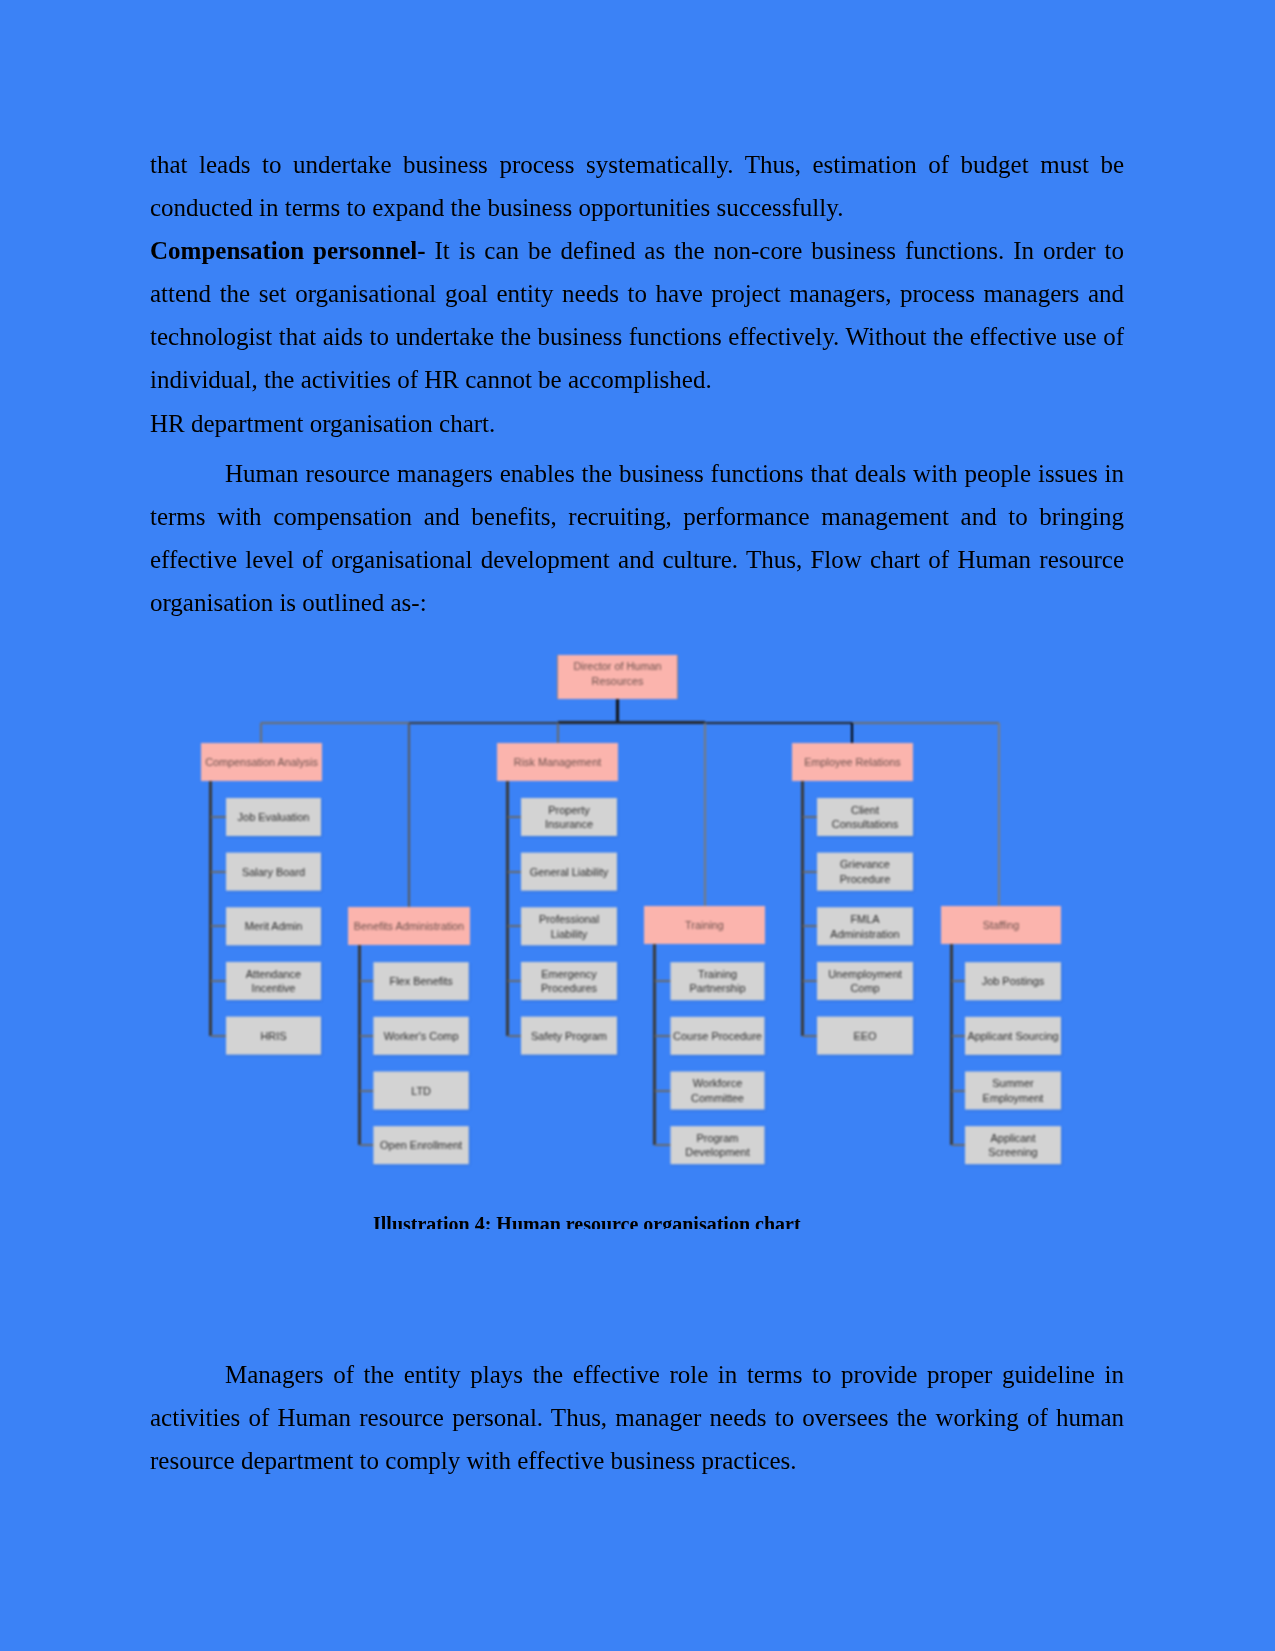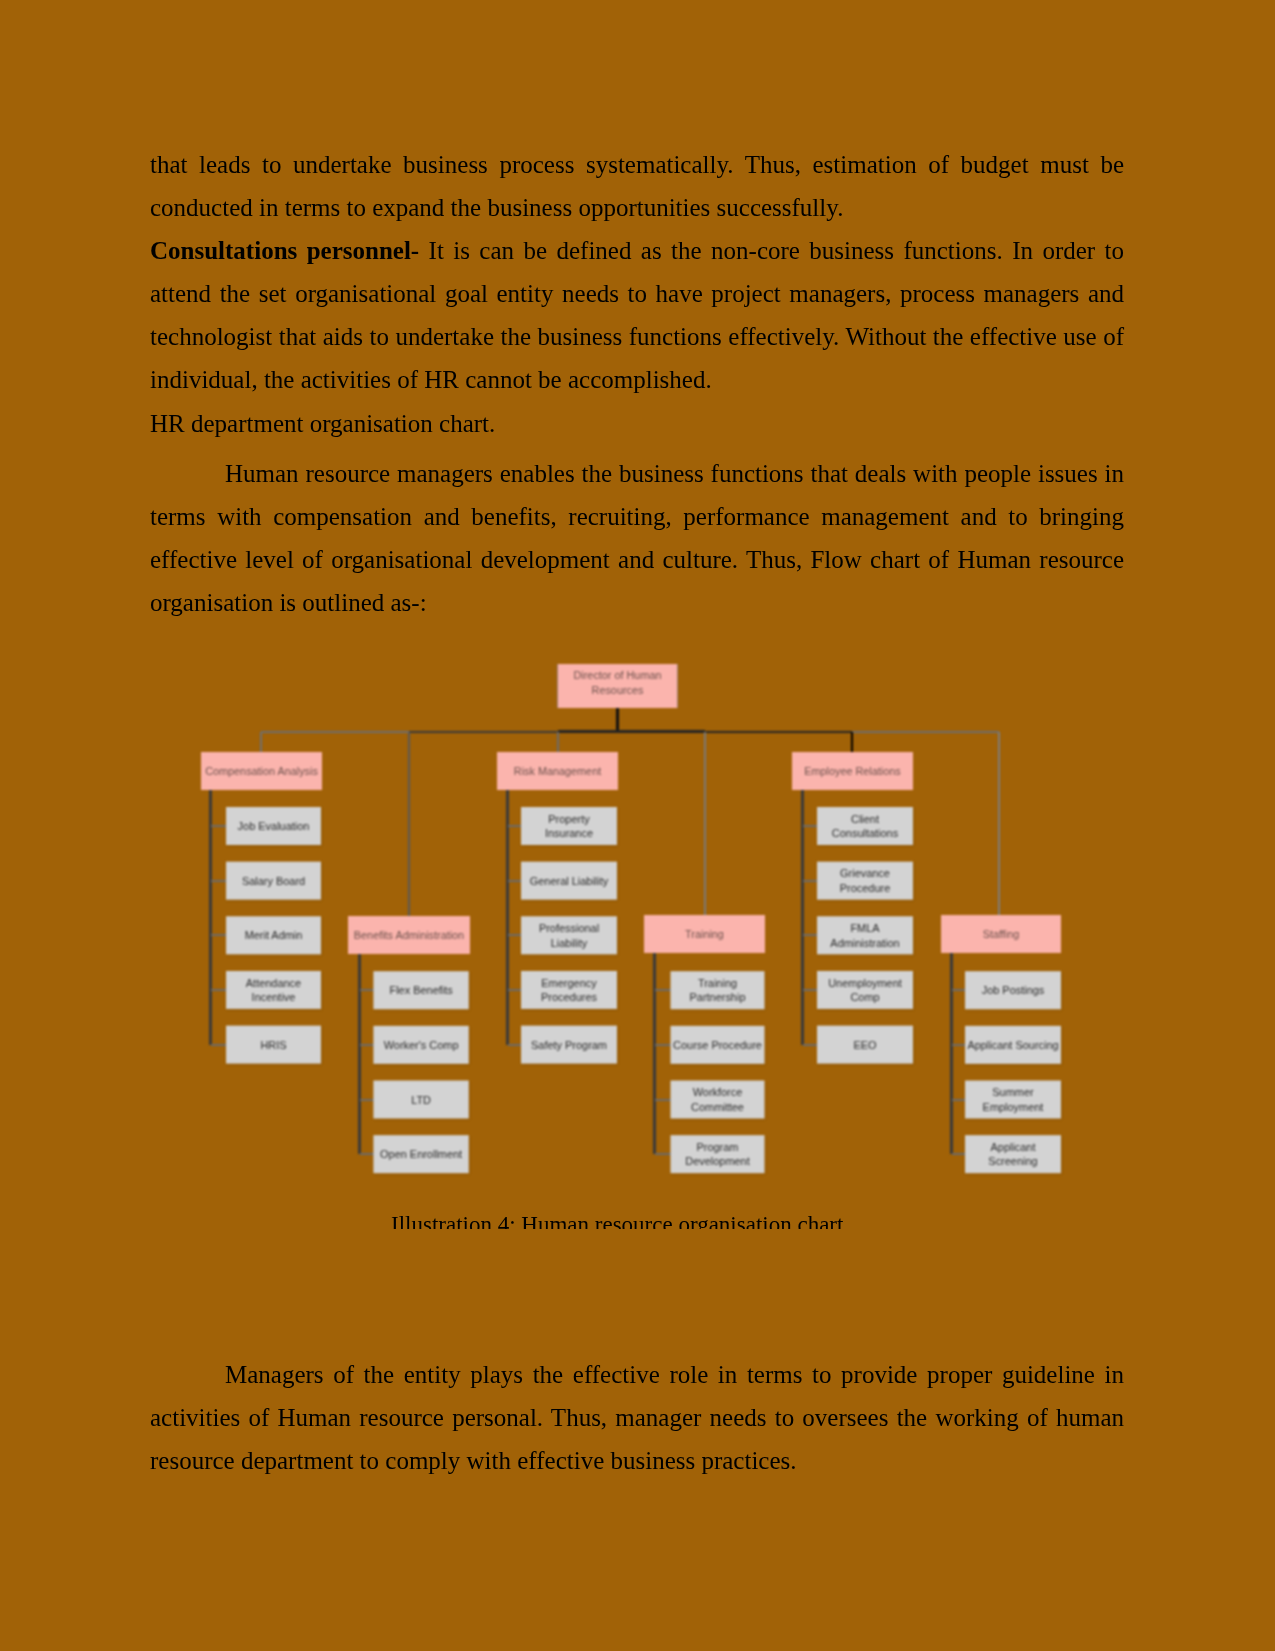--- a/index.html
+++ b/index.html
@@ -1,44 +1,44 @@
 <!DOCTYPE html>
 <html><head>
 <meta charset="utf-8">
 <title>HR department organisation chart</title>
 <style>
   html,body{margin:0;padding:0;background:#fff;}
   body{width:1275px;height:1651px;overflow:hidden;position:relative;
        font-family:"Liberation Serif",serif;color:#000;
        -webkit-font-smoothing:antialiased;}
-  .page{position:absolute;left:0;top:0;width:1275px;height:1651px;background:#a16207;
+  .page{position:absolute;left:0;top:0;width:1275px;height:1651px;background:#3b82f6;
         will-change:transform;}
   .tcol{position:absolute;left:150px;width:974px;}
   p.body{margin:0;font-size:25px;line-height:43px;text-align:justify;
          text-justify:inter-word;}
   .ind{display:inline-block;width:75px;}
   .ul{white-space:pre-wrap;text-decoration-skip-ink:none;text-underline-offset:2.5px;text-decoration-thickness:1.5px;}
   b{font-weight:bold;}
   .figbox{position:absolute;overflow:hidden;}
-  .cap{position:absolute;font-size:23px;line-height:43px;white-space:nowrap;
-       left:241px;top:581px;}
+  .cap{position:absolute;font-size:20px;line-height:43px;white-space:nowrap;
+       left:223px;top:581px;font-weight:bold;}
   svg{display:block;}
-  #chart-host{position:absolute;left:0;top:13px;filter:blur(0.8px);}
+  #chart-host{position:absolute;left:0;top:4px;filter:blur(0.8px);}
 </style>
 </head>
 <body>
 
 <div class="page">
 
   <div class="tcol" style="top:143px">
     <p class="body">that leads to undertake business process systematically. Thus, estimation of budget must be conducted in terms to expand the business opportunities successfully.</p>
   </div>
 
   <div class="tcol" style="top:229px">
-    <p class="body"><b>Consultations personnel-</b><span> It is can be defined as the non-core business functions. In order to attend the set organisational goal entity needs to have project managers, process managers and technologist that aids to undertake the business functions effectively. Without the effective use of individual, the activities of HR cannot be accomplished.</span></p>
+    <p class="body"><b>Compensation personnel-</b><span> It is can be defined as the non-core business functions. In order to attend the set organisational goal entity needs to have project managers, process managers and technologist that aids to undertake the business functions effectively. Without the effective use of individual, the activities of HR cannot be accomplished.</span></p>
   </div>
 
   <div class="tcol" style="top:402px">
     <p class="body"><span class="ul">HR department organisation chart.</span></p>
   </div>
 
   <div class="tcol" style="top:452px">
     <p class="body"><span class="ind"></span><span>Human resource managers enables the business functions that deals with people issues in terms with compensation and benefits, recruiting, performance management and to bringing effective level of organisational development and culture. Thus, Flow chart of Human resource organisation is outlined as-:</span></p>
   </div>
 

